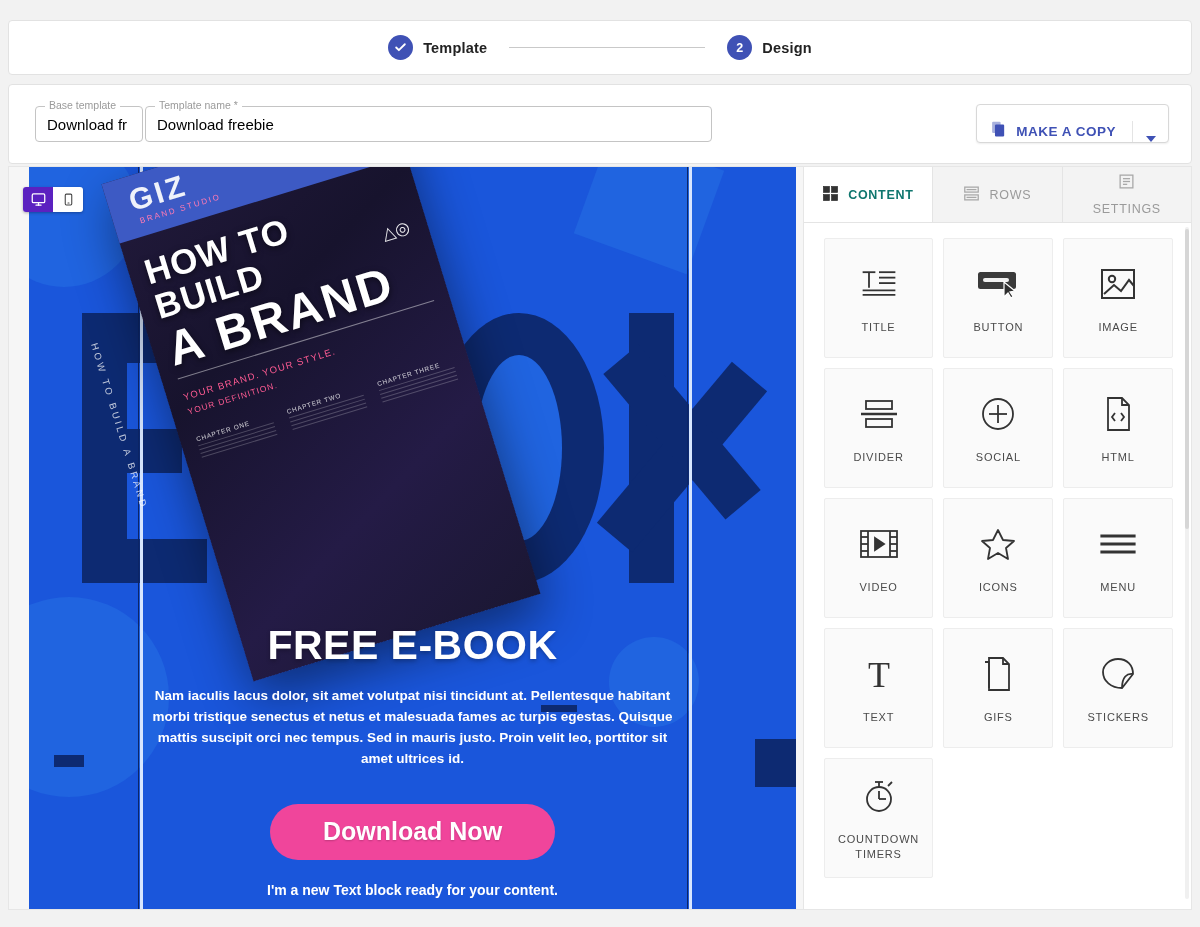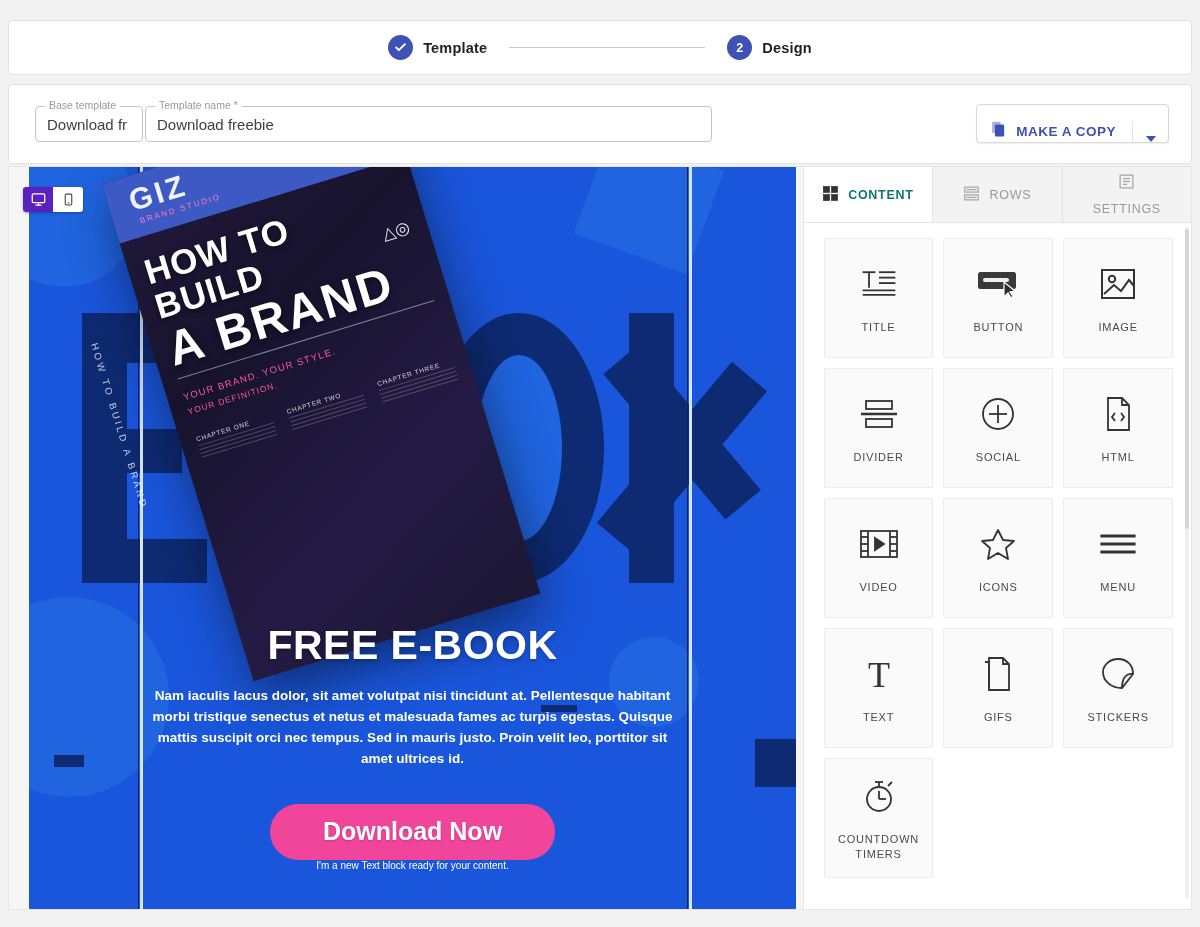--- a/index.html
+++ b/index.html
@@ -40,21 +40,21 @@
     border: 1px solid #c4c4c4; border-radius: 4px;
     display: flex; align-items: center; padding: 0 11px;
     background: #fff;
   }
   .field .legend {
     position: absolute; top: -8px; left: 9px;
     background: #ffffff; padding: 0 4px;
     font-size: 10.5px; color: #9a9a9a; white-space: nowrap;
   }
   .field .value {
-    font-size: 15px; color: #404040; white-space: nowrap; overflow: hidden;
+    font-size: 15px; color: #000000; white-space: nowrap; overflow: hidden;
   }
   #field-base { left: 26px; width: 108px; }
   #field-name { left: 136px; width: 567px; }
 
   .copy-group {
     position: absolute; right: 22px; top: 19px;
     height: 39px; display: flex;
     border: 1px solid #d8d8d8; border-radius: 4px; overflow: hidden;
     background: #fff;
     box-shadow: 0 1px 2px rgba(0,0,0,.07);
@@ -167,21 +167,21 @@
     margin-top: 17px; color: #ffffff; font-size: 13.5px; font-weight: bold;
     line-height: 1.55; max-width: 520px; margin-left: auto; margin-right: auto;
   }
   .cta {
     display: block; margin: 34px auto 0; width: 285px; height: 56px;
     background: #f0459b; border-radius: 28px;
     color: #ffffff; font-size: 25px; font-weight: bold;
     display: flex; align-items: center; justify-content: center;
     cursor: pointer; text-shadow: 0 1px 2px rgba(0,0,0,.2);
   }
-  .hero-note { color: #ffffff; font-size: 10px; font-weight: normal; }
+  .hero-note { margin-top: 22px; color: #ffffff; font-size: 14px; font-weight: bold; }
 
   
   .panel {
     width: 389px; height: 100%; background: #ffffff;
     border-left: 1px solid #e6e6e6; display: flex; flex-direction: column;
     position: relative;
   }
   .tabs { display: flex; height: 56px; border-bottom: 1px solid #e4e4e4; }
   .tab {
     flex: 1; display: flex; align-items: center; justify-content: center; gap: 9px;

